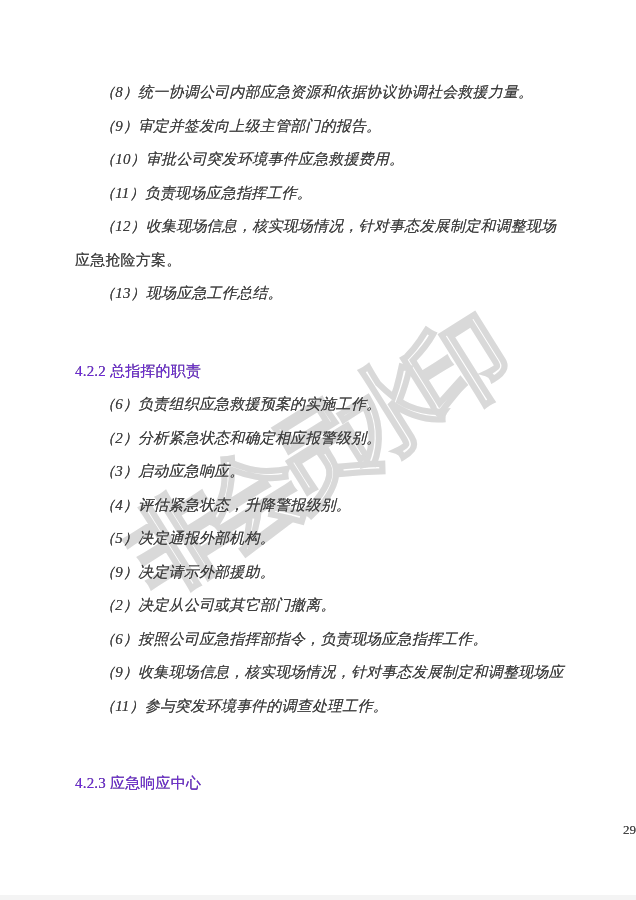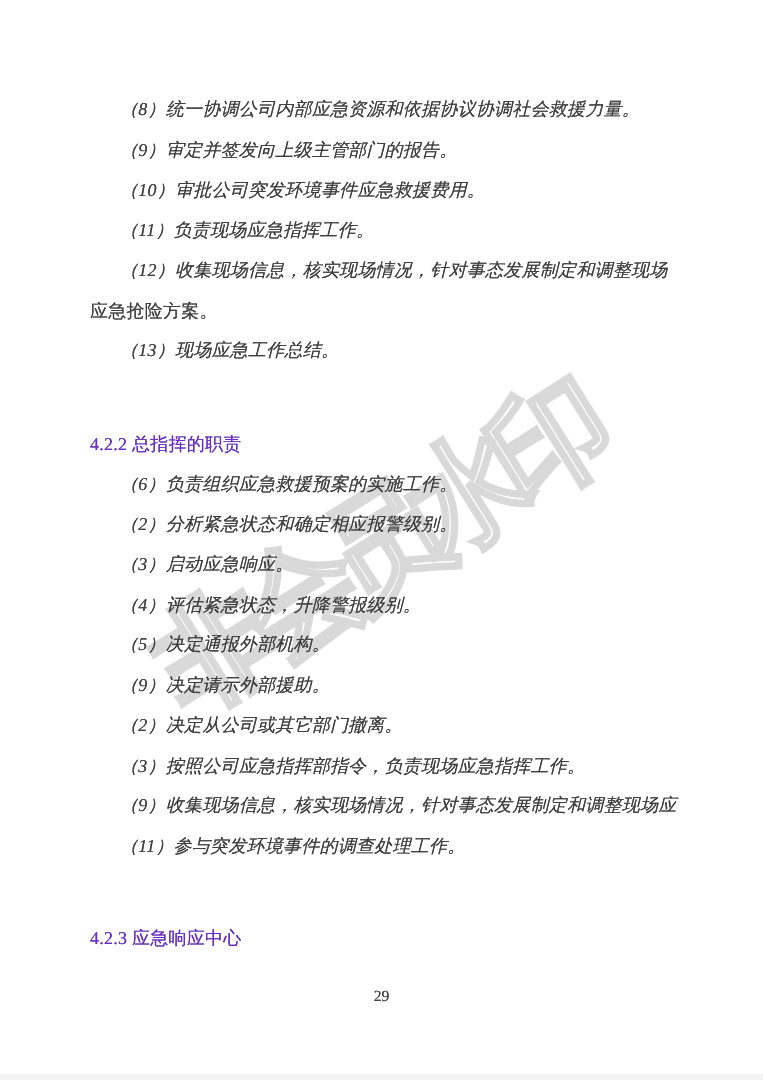--- a/index.html
+++ b/index.html
@@ -57,21 +57,21 @@
     color: #6d28d9;
     margin-top: 44px;
   }
   .page-number {
     position: absolute;
     left: 0;
     right: 0;
     top: 813px;
     height: 33.5px;
     line-height: 33.5px;
-    text-align: center;
+    text-align: right;
     font-size: 13px;
     color: #454545;
     z-index: 2;
     text-shadow: 0 0 0.5px rgba(60,60,60,0.85);
   }
   .scan-edge {
     position: absolute;
     left: 0;
     right: 0;
     bottom: 0;
@@ -97,20 +97,20 @@
     <div class="line">应急抢险方案。</div>
     <div class="line indent">（13）现场应急工作总结。</div>
     <div class="line heading">4.2.2 总指挥的职责</div>
     <div class="line indent">（6）负责组织应急救援预案的实施工作。</div>
     <div class="line indent">（2）分析紧急状态和确定相应报警级别。</div>
     <div class="line indent">（3）启动应急响应。</div>
     <div class="line indent">（4）评估紧急状态，升降警报级别。</div>
     <div class="line indent">（5）决定通报外部机构。</div>
     <div class="line indent">（9）决定请示外部援助。</div>
     <div class="line indent">（2）决定从公司或其它部门撤离。</div>
-    <div class="line indent">（3）按照公司应急指挥部指令，负责现场应急指挥工作。</div>
+    <div class="line indent">（6）按照公司应急指挥部指令，负责现场应急指挥工作。</div>
     <div class="line indent">（9）收集现场信息，核实现场情况，针对事态发展制定和调整现场应</div>
     <div class="line indent">（11）参与突发环境事件的调查处理工作。</div>
     <div class="line heading">4.2.3 应急响应中心</div>
   </div>
 
   <div class="page-number">29</div>
 </div>
 
 </body></html>

